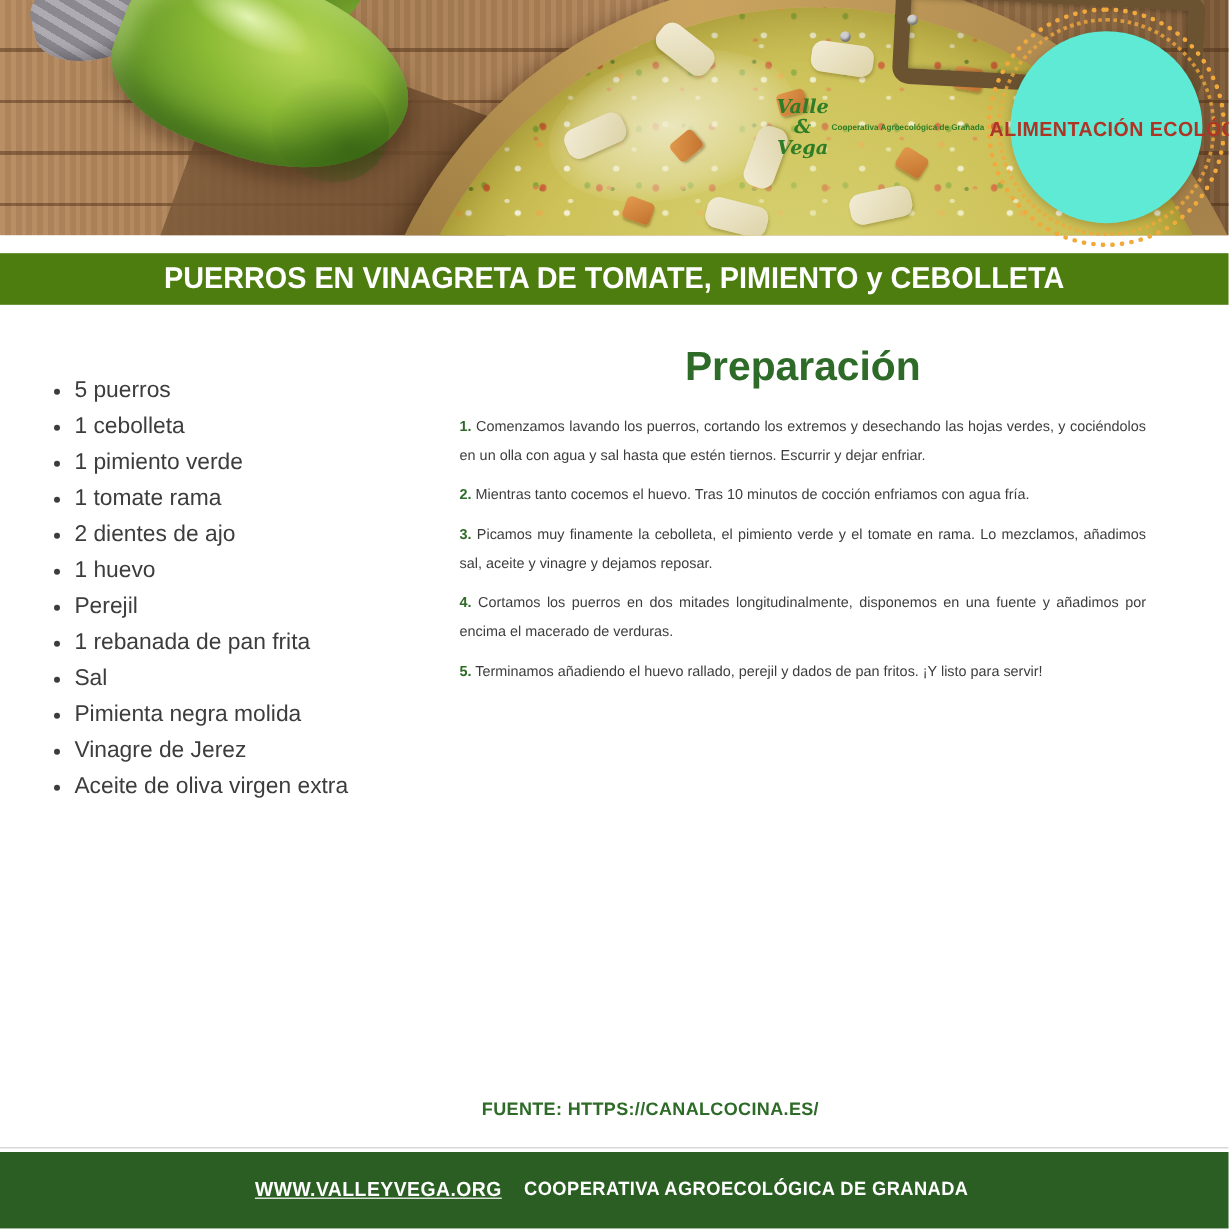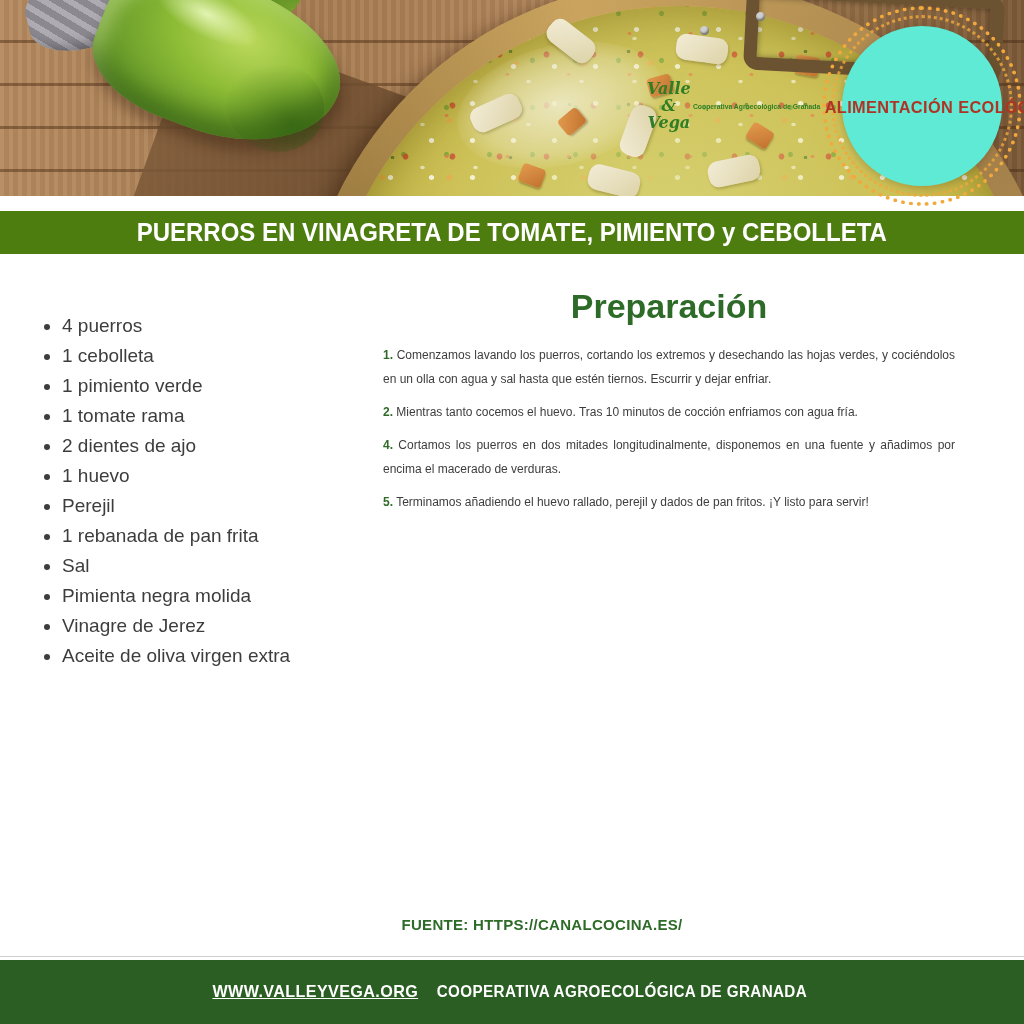--- a/index.html
+++ b/index.html
@@ -192,39 +192,40 @@
       </div>
     </div>
   </div>
 
   <div class="title-bar">
     <h1>PUERROS EN VINAGRETA DE TOMATE, PIMIENTO y CEBOLLETA</h1>
   </div>
 
   <section class="ingredients">
     <ul>
-      <li>4 puerros</li>
+      <li>5 puerros</li>
       <li>1 cebolleta</li>
       <li>1 pimiento verde</li>
       <li>1 tomate rama</li>
       <li>2 dientes de ajo</li>
       <li>1 huevo</li>
       <li>Perejil</li>
       <li>1 rebanada de pan frita</li>
       <li>Sal</li>
       <li>Pimienta negra molida</li>
       <li>Vinagre de Jerez</li>
       <li>Aceite de oliva virgen extra</li>
     </ul>
   </section>
 
   <section class="preparation">
     <h2>Preparación</h2>
     <p><span class="stepnum">1.</span><span> Comenzamos lavando los puerros, cortando los extremos y desechando las hojas verdes, y cociéndolos en un olla con agua y sal hasta que estén tiernos. Escurrir y dejar enfriar.</span></p>
     <p><span class="stepnum">2.</span><span> Mientras tanto cocemos el huevo. Tras 10 minutos de cocción enfriamos con agua fría.</span></p>
+    <p><span class="stepnum">3.</span><span> Picamos muy finamente la cebolleta, el pimiento verde y el tomate en rama. Lo mezclamos, añadimos sal, aceite y vinagre y dejamos reposar.</span></p>
     <p><span class="stepnum">4.</span><span> Cortamos los puerros en dos mitades longitudinalmente, disponemos en una fuente y añadimos por encima el macerado de verduras.</span></p>
     <p><span class="stepnum">5.</span><span> Terminamos añadiendo el huevo rallado, perejil y dados de pan fritos. ¡Y listo para servir!</span></p>
   </section>
 
   <div class="source">
     <span>FUENTE: HTTPS://CANALCOCINA.ES/</span>
   </div>
 
   <div class="sep"></div>
 

